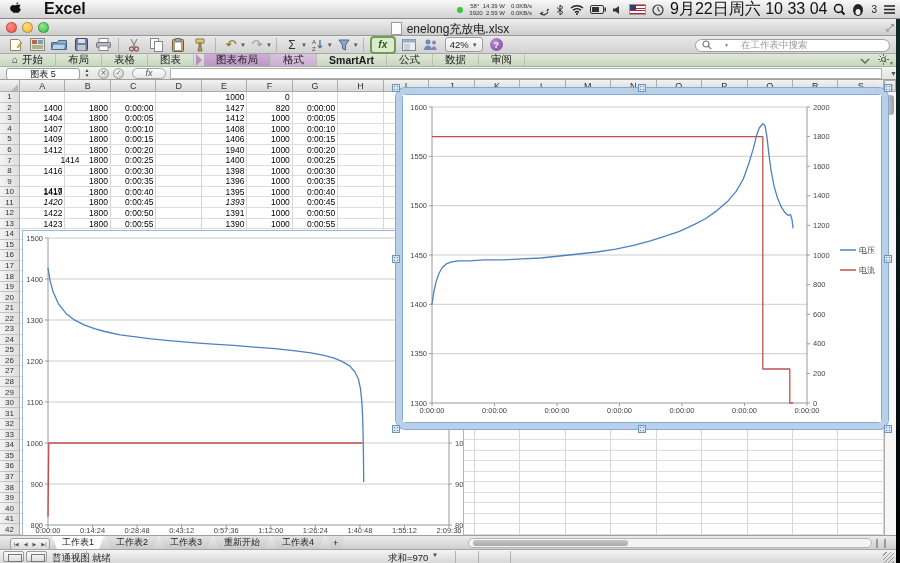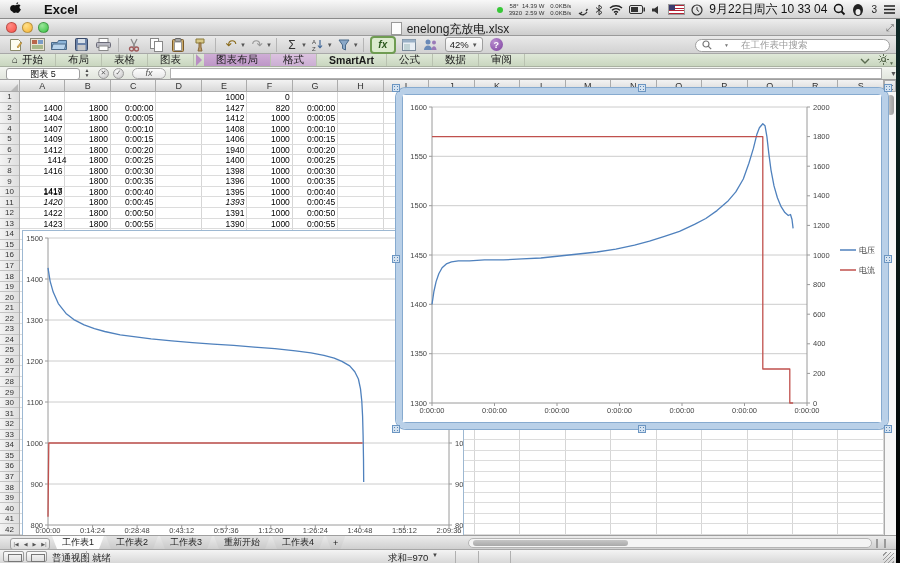--- a/index.html
+++ b/index.html
@@ -3,26 +3,26 @@
 <meta charset="utf-8">
 <style>
   html,body{margin:0;padding:0;background:#000;}
   #screen{position:relative;width:900px;height:563px;overflow:hidden;
     font-family:"Liberation Sans","DejaVu Sans",sans-serif;background:#fff;font-size:11px;}
   
   .menubar{position:absolute;left:0;top:0;width:900px;height:19px;
     background:linear-gradient(#f8f8f8,#d3d3d3);border-bottom:1px solid #8a8a8a;
     display:flex;align-items:center;box-sizing:border-box;}
   .menubar .apple{margin:0 14px 0 10px;}
-  .menu-item{padding:0 9px;font-size:13px;color:#111;}
+  .menu-item{padding:0 9px;font-size:16px;color:#111;}
   .menu-item.app{font-weight:bold;}
   .mb-right{position:absolute;right:4px;top:0;height:19px;display:flex;align-items:center;gap:6px;}
   .mb-stat{font-size:6px;line-height:6.5px;color:#333;text-align:right;white-space:pre;}
   .mb-ico{display:inline-flex;align-items:center;}
-  .mb-time{font-size:12px;color:#111;white-space:nowrap;}
+  .mb-time{font-size:16px;color:#111;white-space:nowrap;}
   .flag{width:15px;height:9px;background:repeating-linear-gradient(#b22234 0 1.3px,#fff 1.3px 2.6px);position:relative;display:inline-block;border:0.5px solid #999;}
   .flag:before{content:"";position:absolute;left:0;top:0;width:6px;height:5px;background:#3c3b6e;}
   .green-dot{width:6px;height:6px;border-radius:50%;background:#37c837;display:inline-block;}
   .badge-n{font-size:10px;color:#222;}
   
   .titlebar{position:absolute;left:0;top:19px;width:900px;height:17px;
     background:linear-gradient(#eeeeee,#cdcdcd);border-bottom:1px solid #9a9a9a;box-sizing:border-box;}
   .tl{position:absolute;top:3px;width:11px;height:11px;border-radius:50%;box-sizing:border-box;border:1px solid rgba(0,0,0,.25);}
   .tl.red{left:6px;background:radial-gradient(circle at 35% 30%,#ff8c85,#f95148);}
   .tl.yellow{left:22px;background:radial-gradient(circle at 35% 30%,#ffe08a,#f6b231);}
@@ -437,21 +437,21 @@
       <span class="cell" style="left: 90.94px; top: 42.188px;">0:00:15</span>
       <span class="cell" style="left: 181.88px; top: 42.188px;">1406</span>
       <span class="cell" style="left: 227.35px; top: 42.188px;">1000</span>
       <span class="cell" style="left: 272.82px; top: 42.188px;">0:00:15</span>
       <span class="cell" style="left: 0px; top: 52.735px;">1412</span>
       <span class="cell" style="left: 45.47px; top: 52.735px;">1800</span>
       <span class="cell" style="left: 90.94px; top: 52.735px;">0:00:20</span>
       <span class="cell" style="left: 181.88px; top: 52.735px;">1940</span>
       <span class="cell" style="left: 227.35px; top: 52.735px;">1000</span>
       <span class="cell" style="left: 272.82px; top: 52.735px;">0:00:20</span>
-      <span class="cell" style="left: 4px; top: 63.282px;">1414</span>
+      <span class="cell" style="left: 17px; top: 63.282px;">1414</span>
       <span class="cell" style="left: 45.47px; top: 63.282px;">1800</span>
       <span class="cell" style="left: 90.94px; top: 63.282px;">0:00:25</span>
       <span class="cell" style="left: 181.88px; top: 63.282px;">1400</span>
       <span class="cell" style="left: 227.35px; top: 63.282px;">1000</span>
       <span class="cell" style="left: 272.82px; top: 63.282px;">0:00:25</span>
       <span class="cell" style="left: 0px; top: 73.829px;">1416</span>
       <span class="cell" style="left: 45.47px; top: 73.829px;">1800</span>
       <span class="cell" style="left: 90.94px; top: 73.829px;">0:00:30</span>
       <span class="cell" style="left: 181.88px; top: 73.829px;">1398</span>
       <span class="cell" style="left: 227.35px; top: 73.829px;">1000</span>

